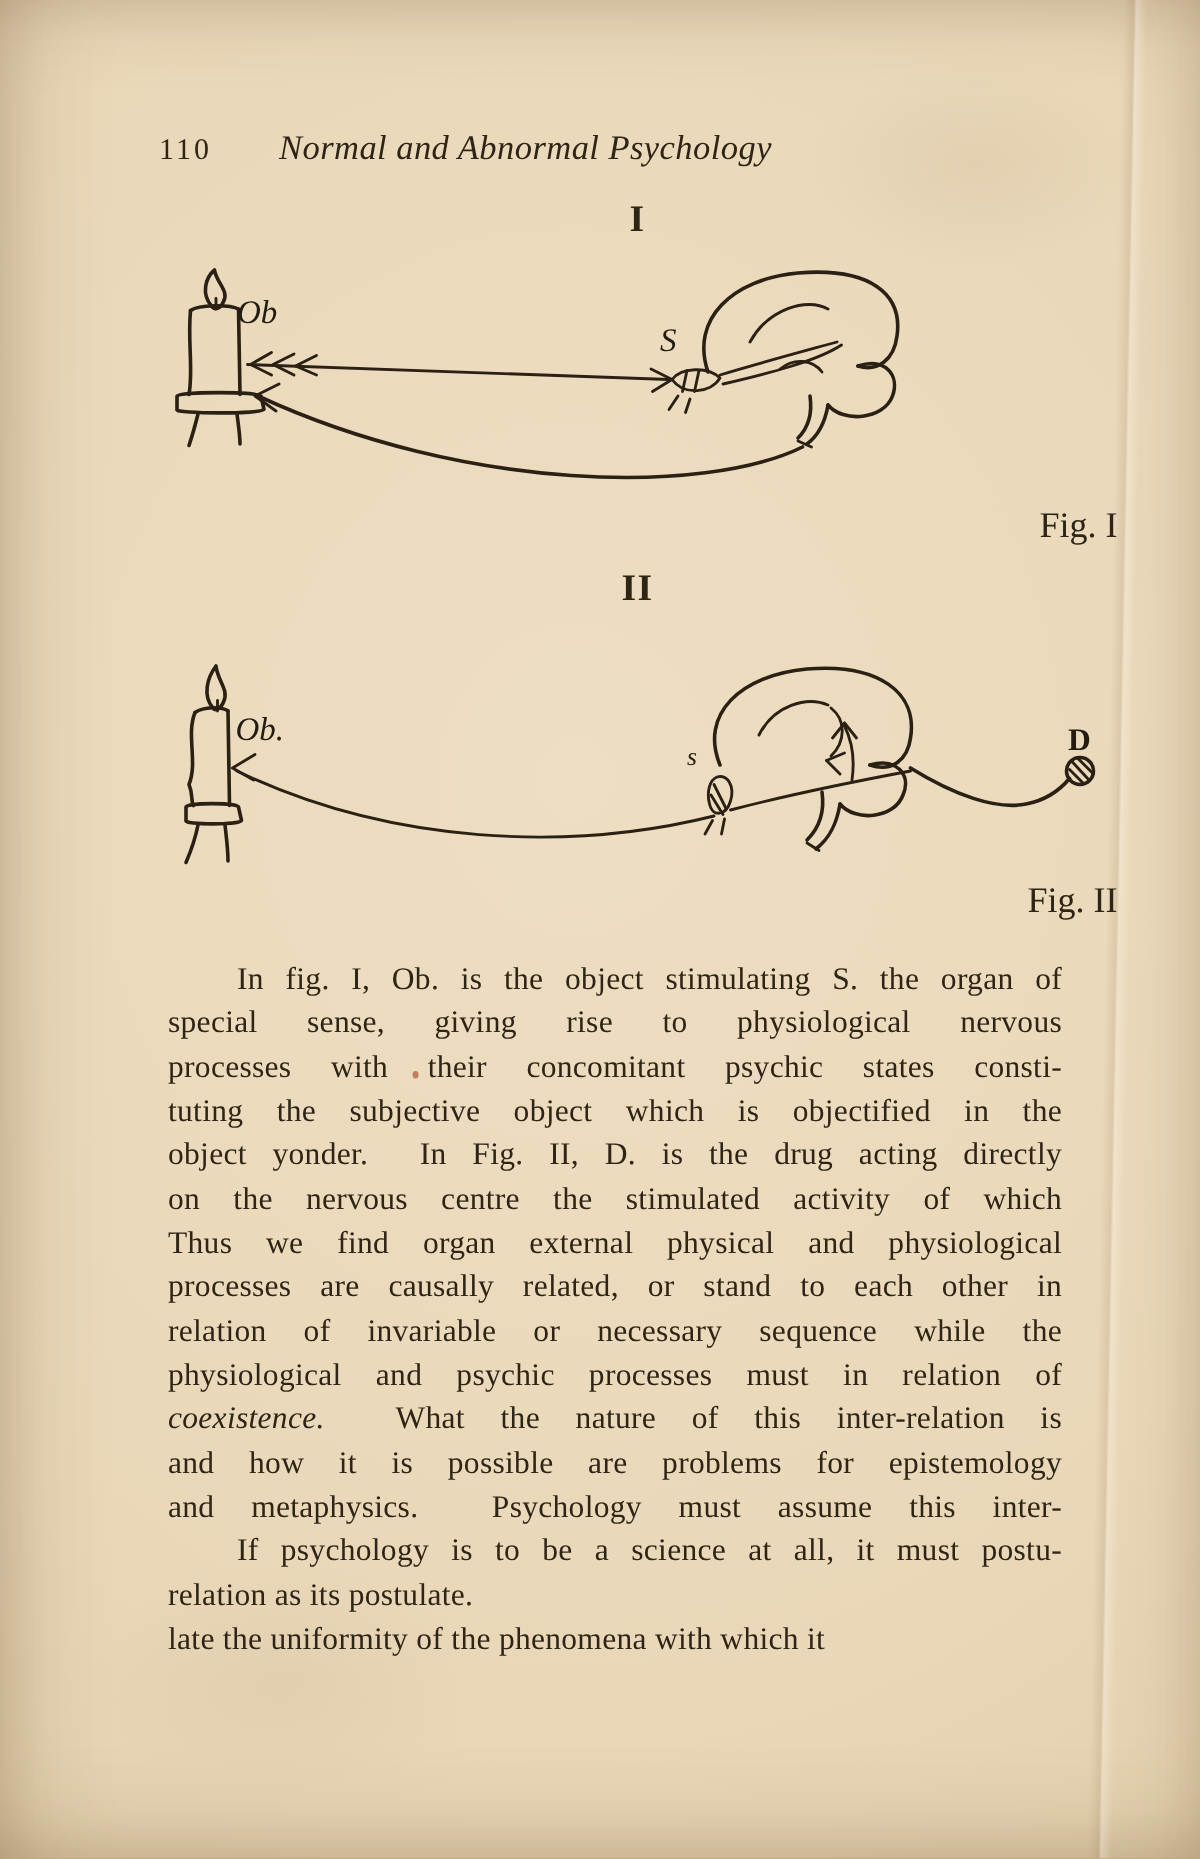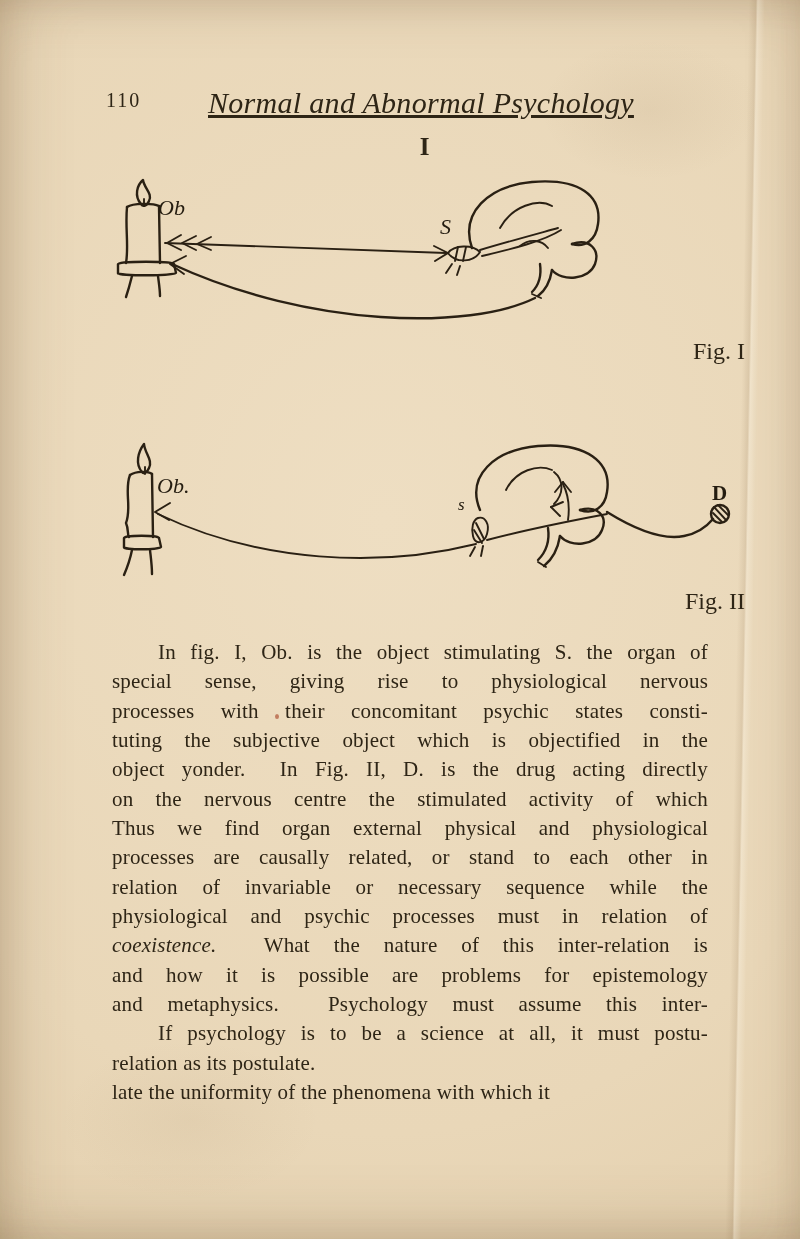--- a/index.html
+++ b/index.html
@@ -25,21 +25,21 @@
     pointer-events:none;
   }
   .blotch1{position:absolute;left:540px;top:40px;width:220px;height:140px;border-radius:50%;
     background:radial-gradient(closest-side,rgba(120,90,55,.07),transparent);}
   .blotch2{position:absolute;left:60px;top:1040px;width:260px;height:160px;border-radius:50%;
     background:radial-gradient(closest-side,rgba(120,90,55,.06),transparent);}
   .speck{position:absolute;left:275px;top:714px;width:4px;height:5px;border-radius:50%;
     background:rgba(165,62,32,.6);}
   .header{position:absolute;top:86px;left:104px;width:600px;height:30px;}
   .page-number{position:absolute;left:2px;top:3px;font-size:20px;letter-spacing:2px;}
-  .running-title{position:absolute;left:104px;top:0;font-size:30px;font-style:italic;letter-spacing:.3px;text-decoration:underline;}
+  .running-title{position:absolute;left:82px;top:0;font-size:23px;font-style:italic;letter-spacing:.3px;}
   .numeral{position:absolute;left:105px;width:640px;text-align:center;
     font-size:25px;font-weight:700;letter-spacing:1px;}
   .numeral-1{top:133px;}
   .numeral-2{top:379px;}
   .figcaption{position:absolute;left:105px;width:640px;text-align:right;font-size:24px;}
   .figcaption-1{top:338px;}
   .figcaption-2{top:588px;}
   .figsvg{position:absolute;}
   #fig1{left:80px;top:158px;}
   #fig2{left:80px;top:428px;}
@@ -117,20 +117,21 @@
       <path class="thin" d="M452,136 L461,140"></path>
     </g>
     <g>
       <path d="M92,106 C230,170 390,172 455,140"></path>
       <path class="thin" d="M106,98 L90,106 L104,116"></path>
     </g>
   </svg>
 
   <div class="figcaption figcaption-1">Fig. I</div>
 
+  <div class="numeral numeral-2">II</div>
 
   <svg id="fig2" class="figsvg" width="690" height="162" viewBox="0 0 690 162">
     <g>
       <path d="M62,44 C55,36 58,24 64,16 C65,26 73,32 69,40 C67,45 63,46 62,44 Z"></path>
       <path class="thin" d="M65,39 L65,46"></path>
       <path d="M50,47 C56,43 68,43 72,46"></path>
       <path d="M50,47 C44,62 52,80 46,95 C49,102 47,106 49,109"></path>
       <path d="M72,46 L73,109"></path>
       <path d="M44,110 C44,107 79,107 79,110 L81,119 C81,122 42,122 44,119 Z"></path>
       <path d="M52,122 C50,132 47,140 44,147"></path>

